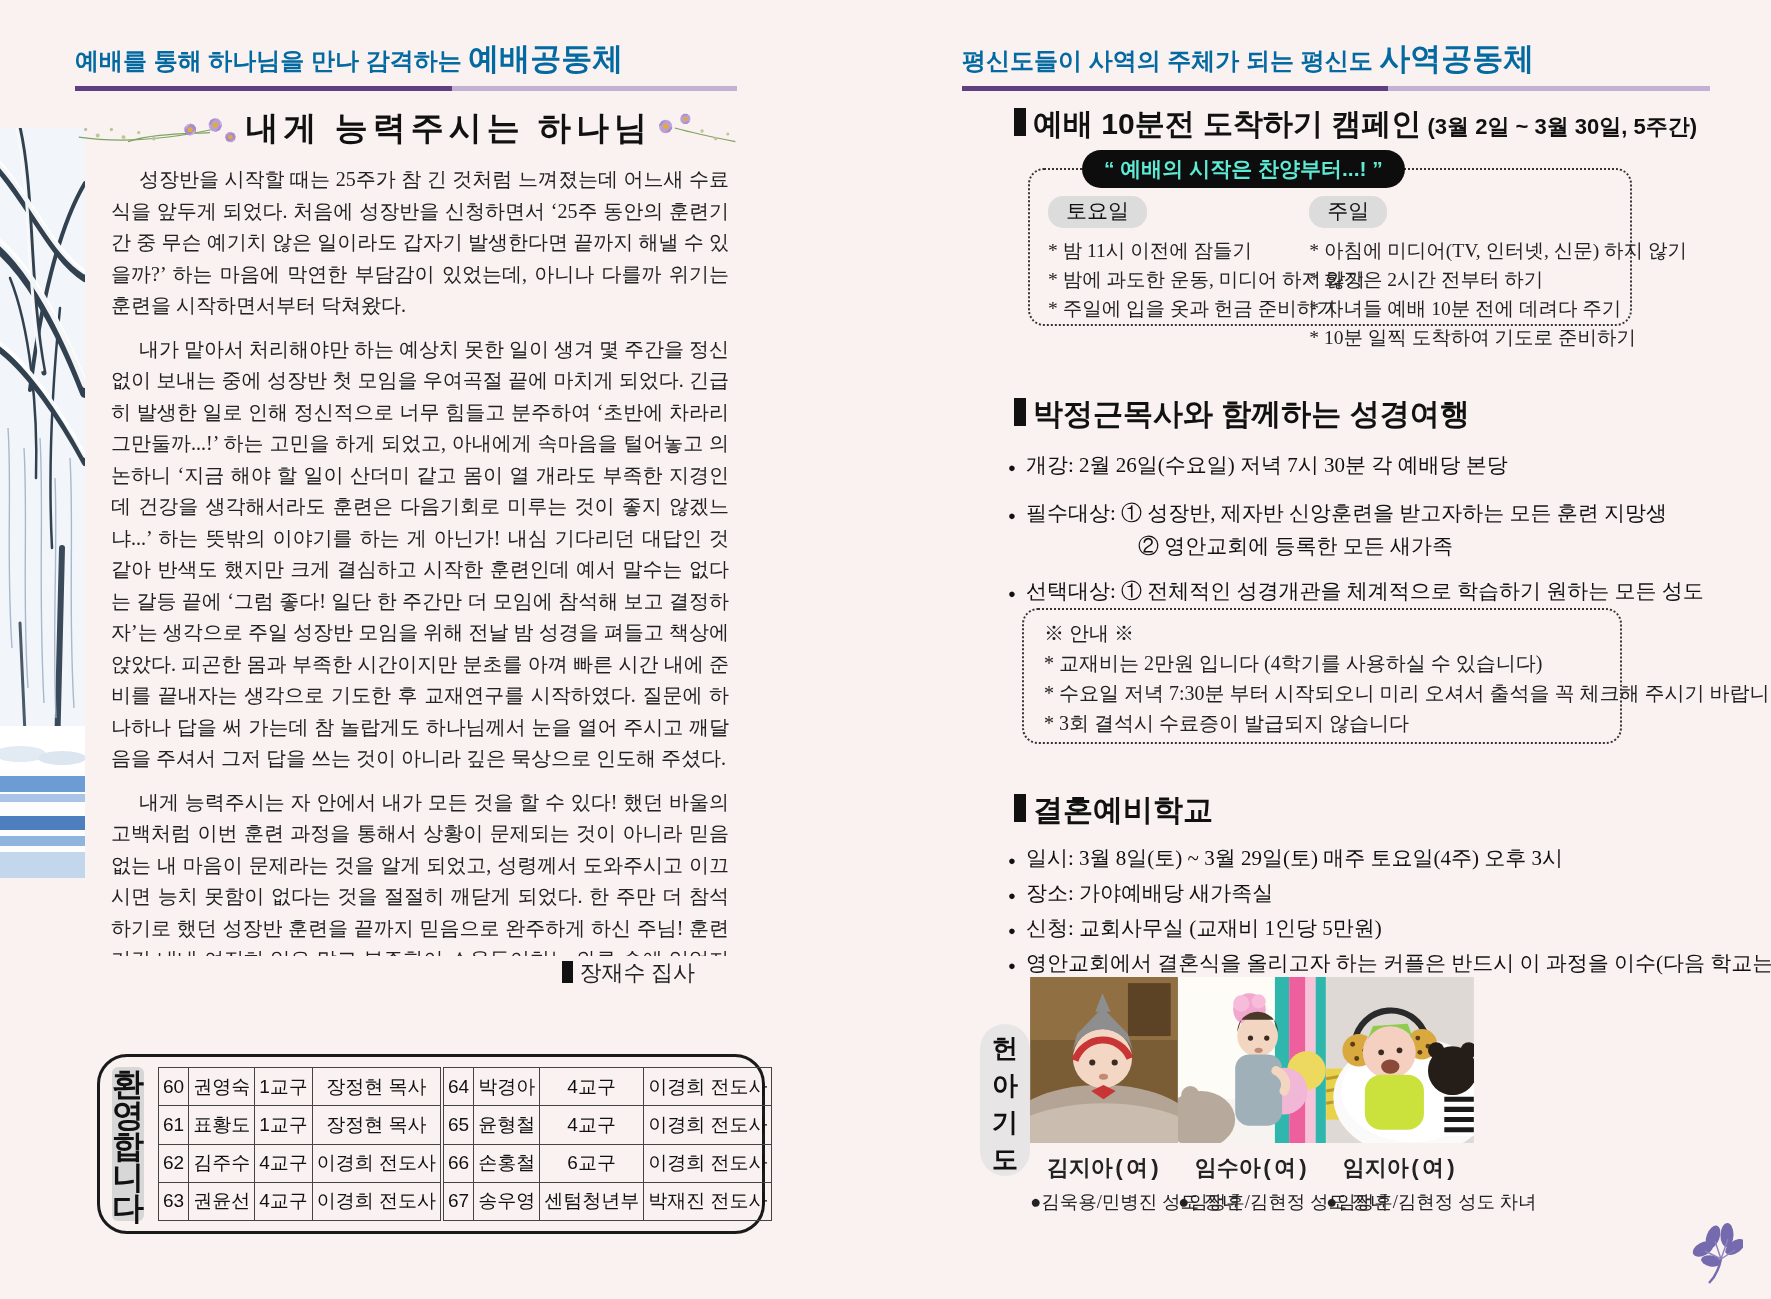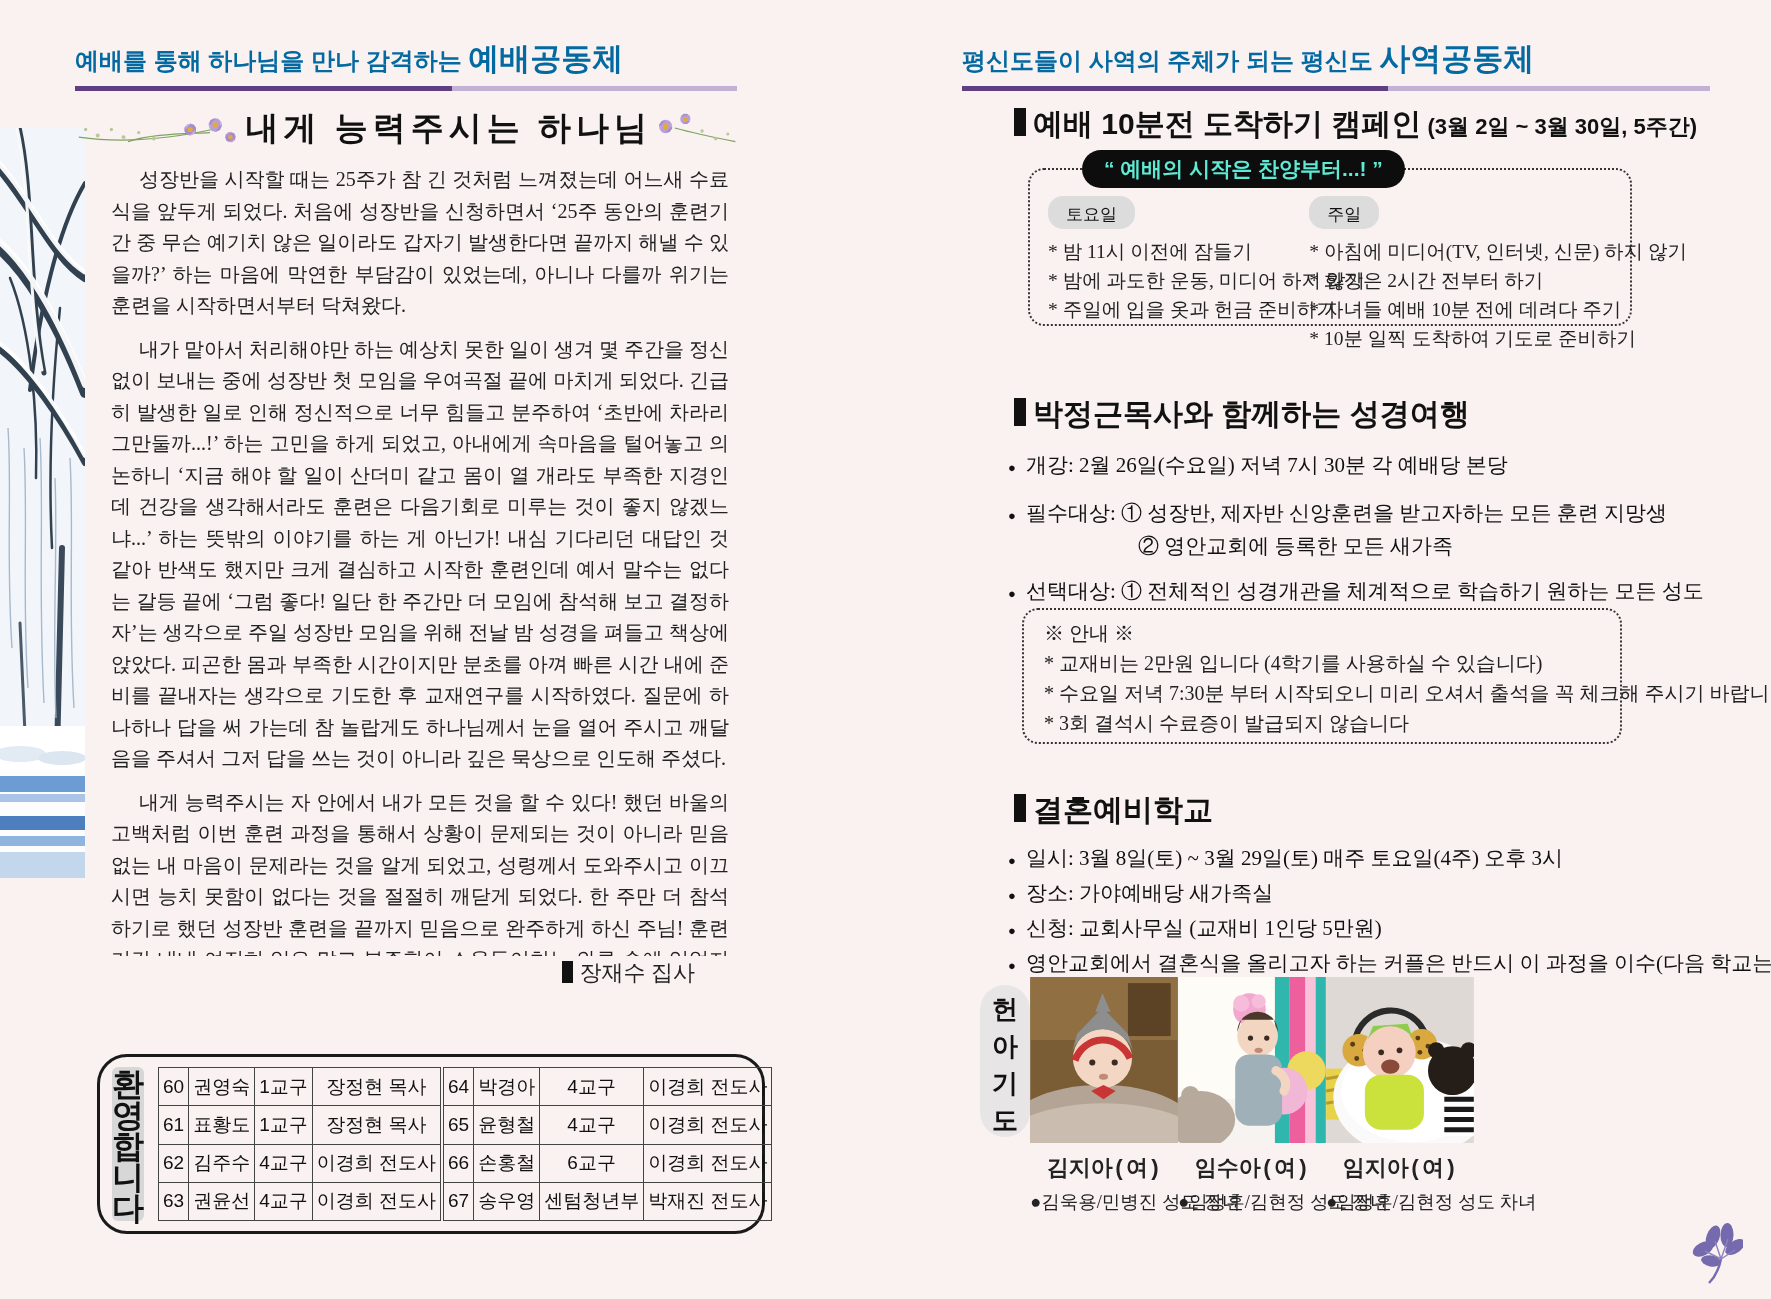--- a/index.html
+++ b/index.html
@@ -45,33 +45,33 @@
     font-family:"Liberation Sans","DejaVu Sans",sans-serif;font-weight:bold;font-size:30px;color:#111;}
   .sec-title .bar{width:12px;height:28px;vertical-align:-2px;}
   .sec-title .sub{font-size:22px;}
   .dotted-box{position:absolute;box-sizing:border-box;border:2.5px dotted #333;border-radius:16px;background:#faf1f1;}
   .campaign-box{top:126px;left:66px;width:604px;height:158px;padding:26px 14px 8px 18px;}
   .badge{position:absolute;top:-20px;left:52px;background:#0d0d0d;color:#5eead4;border-radius:22px;
     padding:5px 22px;font-family:"Liberation Sans",sans-serif;font-weight:bold;font-size:21px;white-space:nowrap;}
   .camp-cols{display:flex;}
   .camp-col1{width:46%;}
   .camp-col2{flex:1;}
-  .day-pill{display:inline-block;background:#dcdcdc;border-radius:15px;padding:7px 18px 3px;
-    font-size:17px;margin-bottom:8px;color:#111;}
+  .day-pill{display:inline-block;background:#dcdcdc;border-radius:15px;padding:1px 18px 3px;
+    font-size:21px;margin-bottom:8px;color:#111;}
   .camp-item{font-size:19.5px;line-height:29px;white-space:nowrap;}
   .blist{position:absolute;left:46px;font-size:21px;color:#111;}
   .bline{display:flex;align-items:baseline;line-height:30px;white-space:nowrap;}
   .bline .bdot{width:18px;font-size:13px;flex:0 0 18px;}
   .bline.indent{margin-left:130px;}
   .bline.gap{margin-top:15px;}
   .notice-box{top:566px;left:60px;width:600px;height:136px;padding:8px 14px 8px 20px;
     font-size:20px;line-height:30px;}
   .notice-box div{white-space:nowrap;}
   
-  .dedication{position:absolute;top:935px;left:18px;display:flex;align-items:flex-start;}
+  .dedication{position:absolute;top:935px;left:18px;display:flex;align-items:center;}
   .ded-pill{width:50px;height:152px;margin-top:8px;background:#e7e5e5;border-radius:26px;
     font-family:"Liberation Sans",sans-serif;font-weight:bold;font-size:26px;line-height:37px;
     text-align:center;word-break:break-all;padding-top:6px;box-sizing:border-box;color:#111;}
   figure.baby{margin:0;width:148px;text-align:center;}
   figure.baby .ph{width:148px;height:166px;display:block;}
   .baby-name{font-family:Liberation Mono, monospace;font-weight:bold;font-size:22px;margin-top:10px;white-space:nowrap;}
   .baby-sub{font-size:18.5px;margin-top:6px;white-space:nowrap;}
   .m1{margin-left:26px;}.m2{margin-left:50px;}.m3{margin-left:42px;}
   
   .winter-strip{position:absolute;left:0;top:128px;width:85px;height:750px;}

